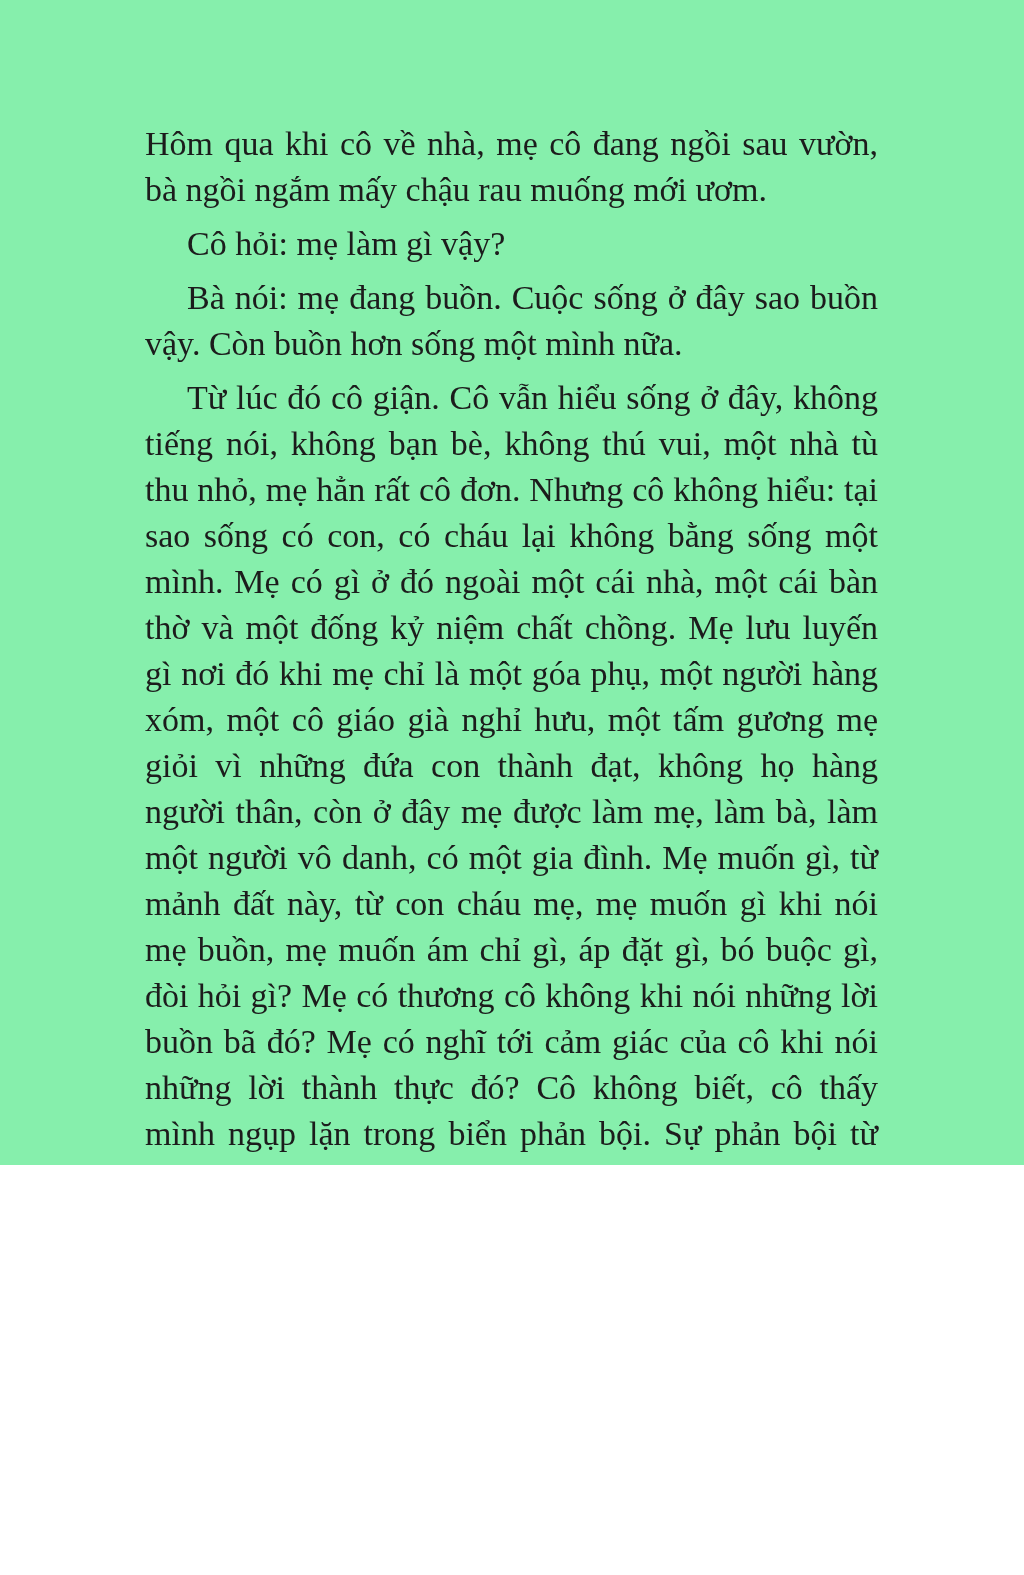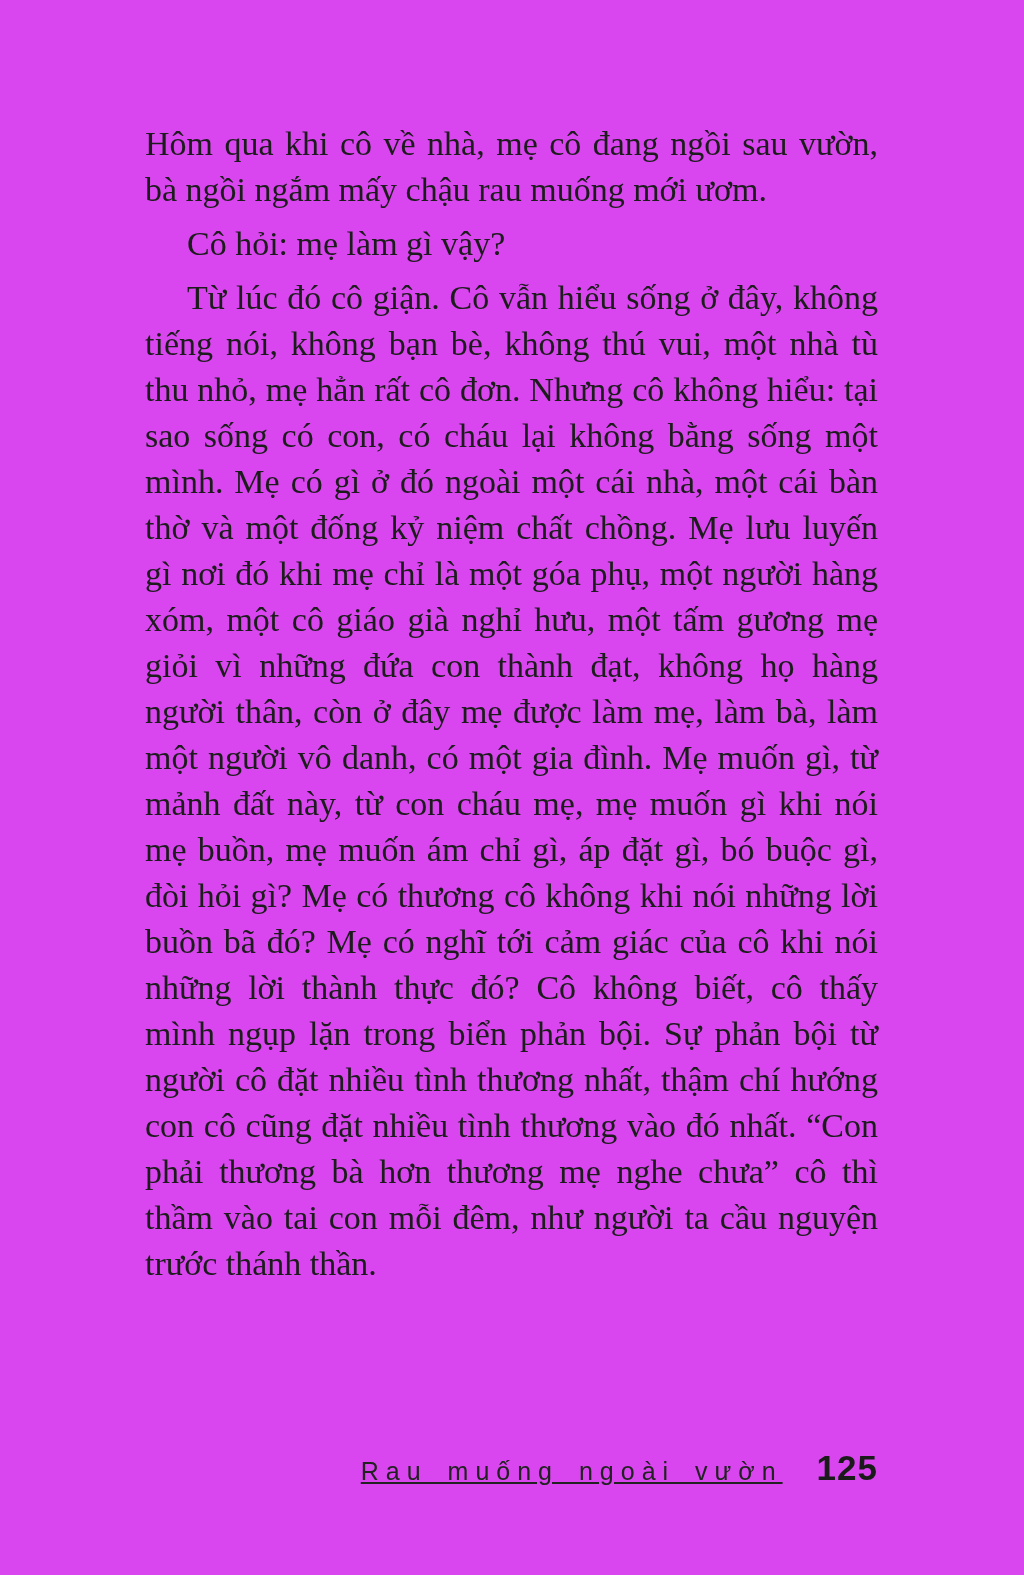--- a/index.html
+++ b/index.html
@@ -3,22 +3,22 @@
 <meta charset="utf-8">
 <style>
   html, body {
     margin: 0;
     padding: 0;
     background: #ffffff;
   }
   .page {
     position: relative;
     width: 1024px;
-    height: 1575px;
-    background: #d946ef;
+    height: 1165px;
+    background: #86efac;
     overflow: hidden;
     font-family: "Liberation Serif", "DejaVu Serif", serif;
   }
   .text-block {
     position: absolute;
     left: 145px;
     top: 121px;
     width: 733px;
     color: #1c1c1c;
     font-size: 34px;
@@ -59,20 +59,21 @@
   }
 </style>
 </head>
 <body>
 
 <div class="page">
 
   <div class="text-block">
     <p>Hôm qua khi cô về nhà, mẹ cô đang ngồi sau vườn, bà ngồi ngắm mấy chậu rau muống mới ươm.</p>
     <p class="indent">Cô hỏi: mẹ làm gì vậy?</p>
+    <p class="indent">Bà nói: mẹ đang buồn. Cuộc sống ở đây sao buồn vậy. Còn buồn hơn sống một mình nữa.</p>
     <p class="indent">Từ lúc đó cô giận. Cô vẫn hiểu sống ở đây, không tiếng nói, không bạn bè, không thú vui, một nhà tù thu nhỏ, mẹ hẳn rất cô đơn. Nhưng cô không hiểu: tại sao sống có con, có cháu lại không bằng sống một mình. Mẹ có gì ở đó ngoài một cái nhà, một cái bàn thờ và một đống kỷ niệm chất chồng. Mẹ lưu luyến gì nơi đó khi mẹ chỉ là một góa phụ, một người hàng xóm, một cô giáo già nghỉ hưu, một tấm gương mẹ giỏi vì những đứa con thành đạt, không họ hàng người thân, còn ở đây mẹ được làm mẹ, làm bà, làm một người vô danh, có một gia đình. Mẹ muốn gì, từ mảnh đất này, từ con cháu mẹ, mẹ muốn gì khi nói mẹ buồn, mẹ muốn ám chỉ gì, áp đặt gì, bó buộc gì, đòi hỏi gì? Mẹ có thương cô không khi nói những lời buồn bã đó? Mẹ có nghĩ tới cảm giác của cô khi nói những lời thành thực đó? Cô không biết, cô thấy mình ngụp lặn trong biển phản bội. Sự phản bội từ người cô đặt nhiều tình thương nhất, thậm chí hướng con cô cũng đặt nhiều tình thương vào đó nhất. “Con phải thương bà hơn thương mẹ nghe chưa” cô thì thầm vào tai con mỗi đêm, như người ta cầu nguyện trước thánh thần.</p>
   </div>
 
   <div class="page-footer">
     <span class="running-title">Rau muống ngoài vườn</span>
     <span class="page-number">125</span>
   </div>
 
 </div>
 

